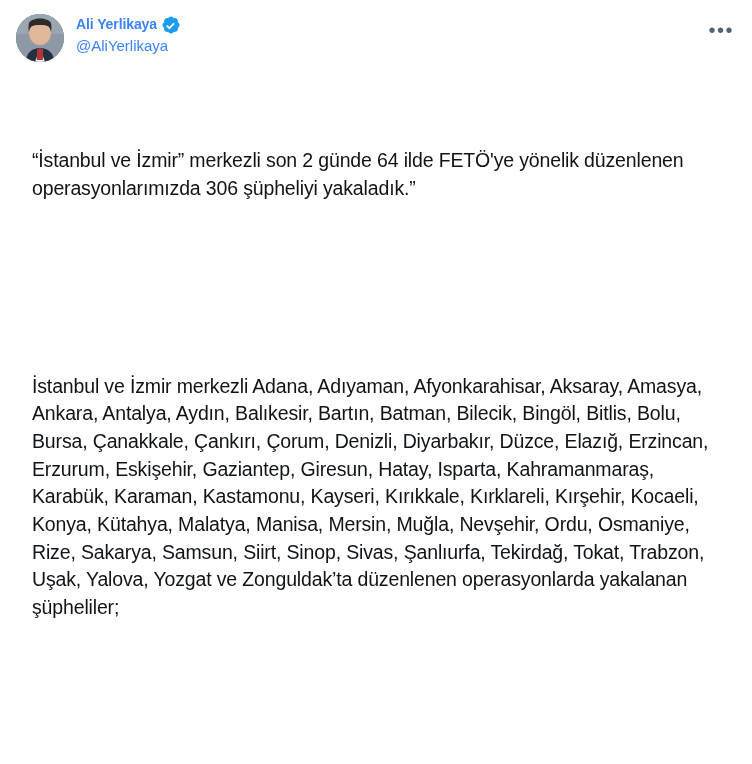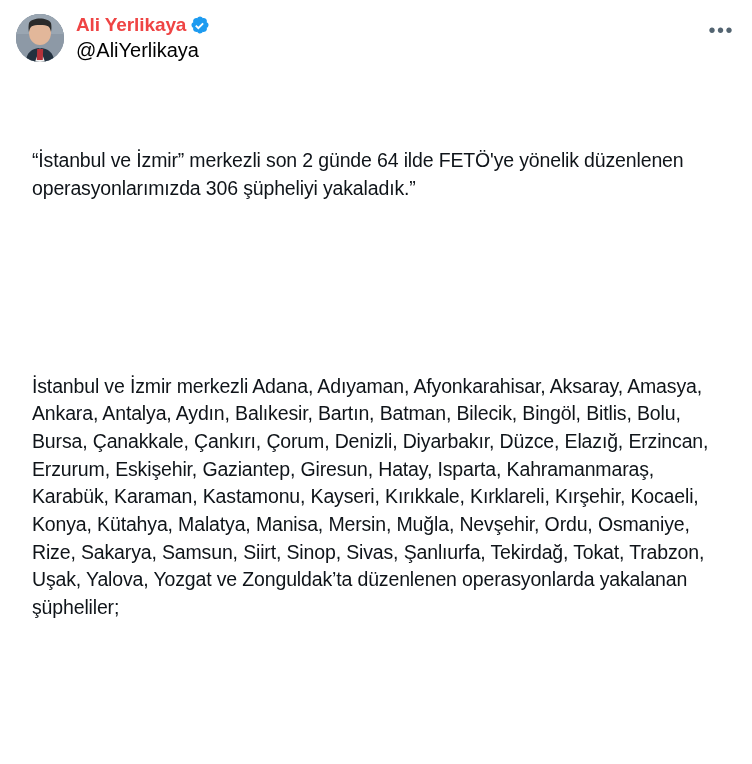--- a/index.html
+++ b/index.html
@@ -43,33 +43,33 @@
     flex: 1 1 auto;
     min-width: 0;
     padding-top: 1px;
   }
   .name-row {
     display: flex;
     align-items: center;
     line-height: 1.1;
   }
   .display-name {
-    font-size: 19px;
+    font-size: 14px;
     font-weight: bold;
-    color: #ef4444;
+    color: #3b82f6;
     letter-spacing: -0.1px;
   }
   .verified-badge {
     margin-left: 4px;
     display: inline-flex;
     align-items: center;
   }
   .handle {
-    font-size: 20px;
-    color: #000000;
+    font-size: 15px;
+    color: #3b82f6;
     margin-top: 3px;
     line-height: 1.1;
   }
   .more-button {
     flex: 0 0 auto;
     color: #536471;
     font-size: 20px;
     letter-spacing: 1.5px;
     line-height: 1;
     padding: 6px 2px 0 10px;

